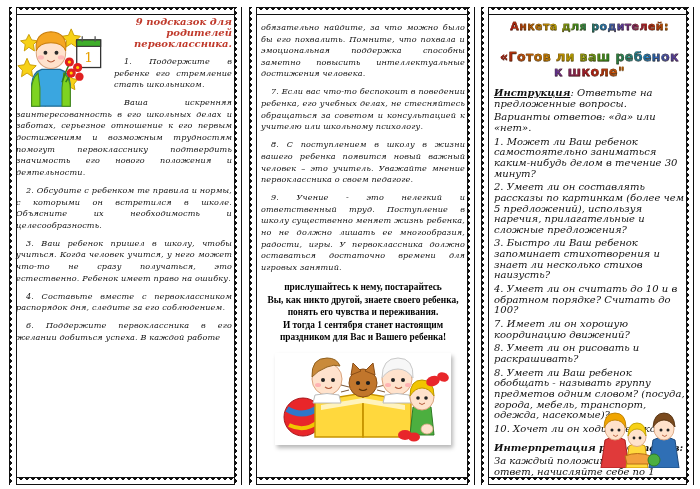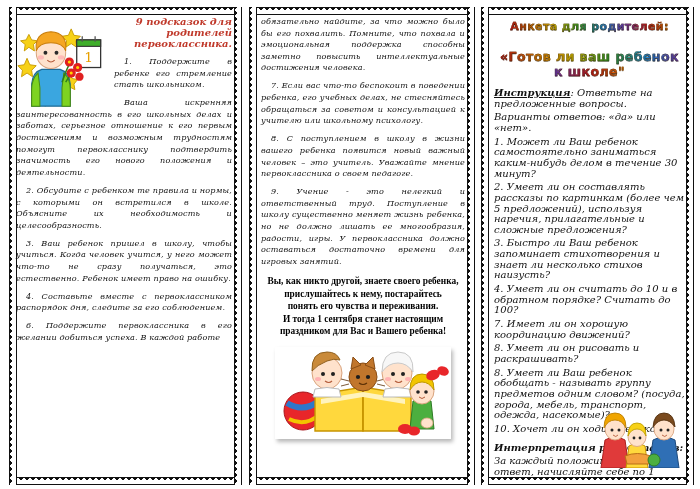--- a/index.html
+++ b/index.html
@@ -7,21 +7,21 @@
     width:700px;height:489px;overflow:hidden;
     font-family:"Liberation Serif",serif;
     color:#111;
   }
   .page{position:relative;width:700px;height:489px;background:#fff;}
 
   
   .panels{position:absolute;left:0;top:0;width:700px;height:489px;display:flex;}
   .panel{position:relative;height:489px;box-sizing:border-box;}
   .p1{width:246px;padding:6px 5px 0 5px;}
-  .p2{width:232px;padding:6px 4px 0 4px;}
+  .p2{width:232px;padding:12px 4px 0 4px;}
   .p3{width:222px;padding:6px 6px 0 5px;}
 
   
   .frame{position:absolute;inset:7px 4px 4px 9px;border:0;pointer-events:none;}
   .p2 .frame{inset:7px 3px 4px 3px;}
   .p3 .frame{inset:7px 6px 4px 3px;}
   .frame .edge{position:absolute;background-repeat:repeat;}
   .edge.h{
     height:6px;left:0;right:0;
     background-image:
@@ -198,22 +198,22 @@
       </div>
       <div class="inner">
         <div class="hand">
           <p class="noind">обязательно найдите, за что можно было бы его похвалить. Помните, что похвала и эмоциональная поддержка способны заметно повысить интеллектуальные достижения человека.</p>
           <p>7. Если вас что-то беспокоит в поведении ребенка, его учебных делах, не стесняйтесь обращаться за советом и консультацией к учителю или школьному психологу.</p>
           <p>8. С поступлением в школу в жизни вашего ребенка появится новый важный человек – это учитель. Уважайте мнение первоклассника о своем педагоге.</p>
           <p>9. Учение - это нелегкий и ответственный труд. Поступление в школу существенно меняет жизнь ребенка, но не должно лишать ее многообразия, радости, игры. У первоклассника должно оставаться достаточно времени для игровых занятий.</p>
         </div>
 
         <div class="bold-center">
+          <div>прислушайтесь к нему, постарайтесь</div>
           <div>Вы, как никто другой, знаете своего ребенка,</div>
-          <div>прислушайтесь к нему, постарайтесь</div>
           <div>понять его чувства и переживания.</div>
           <div>И тогда 1 сентября станет настоящим</div>
           <div>праздником для Вас и Вашего ребенка!</div>
         </div>
 
         <div class="shadowbox readers">
           <svg viewBox="0 0 176 92" width="176" height="92" class="ill">
             <rect x="0" y="0" width="176" height="92" fill="#ffffff"></rect>
 
             <circle cx="28" cy="64" r="19" fill="#e8262a" stroke="#a8141a" stroke-width="1"></circle>

